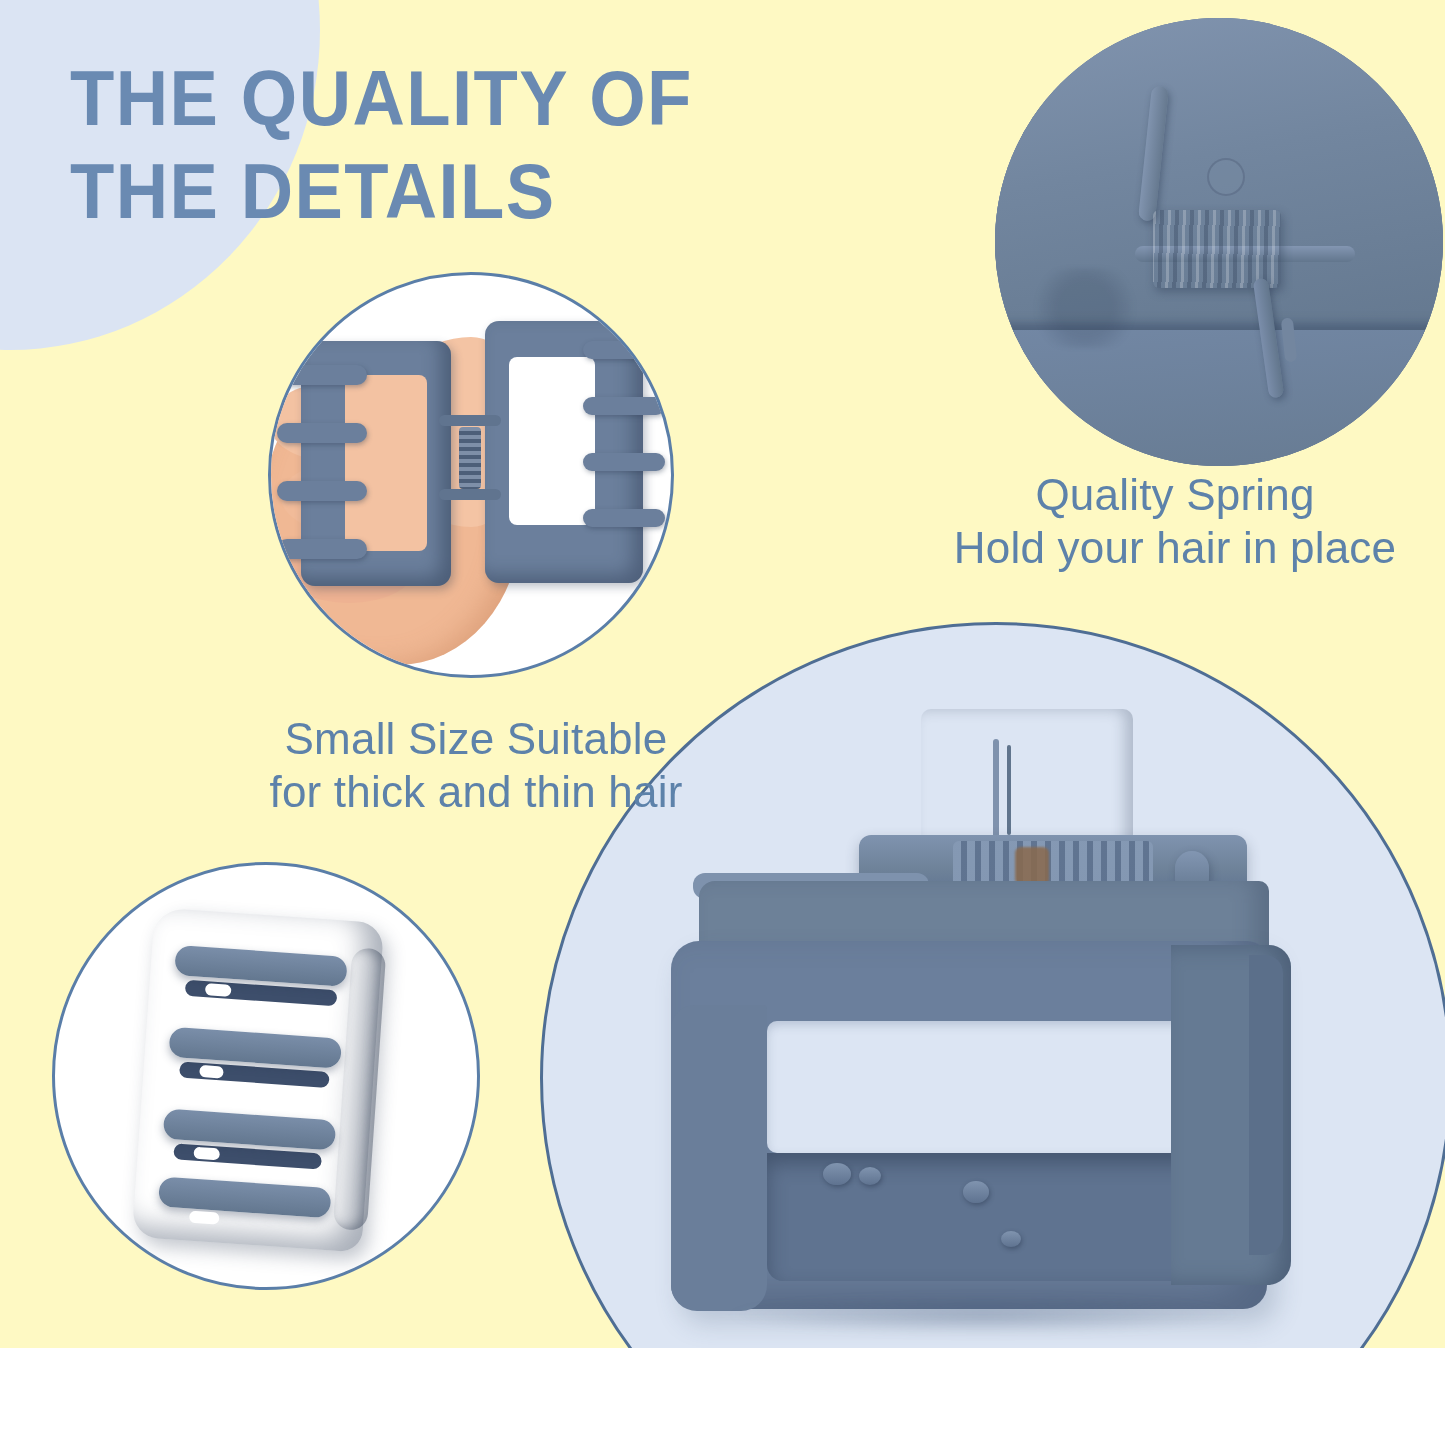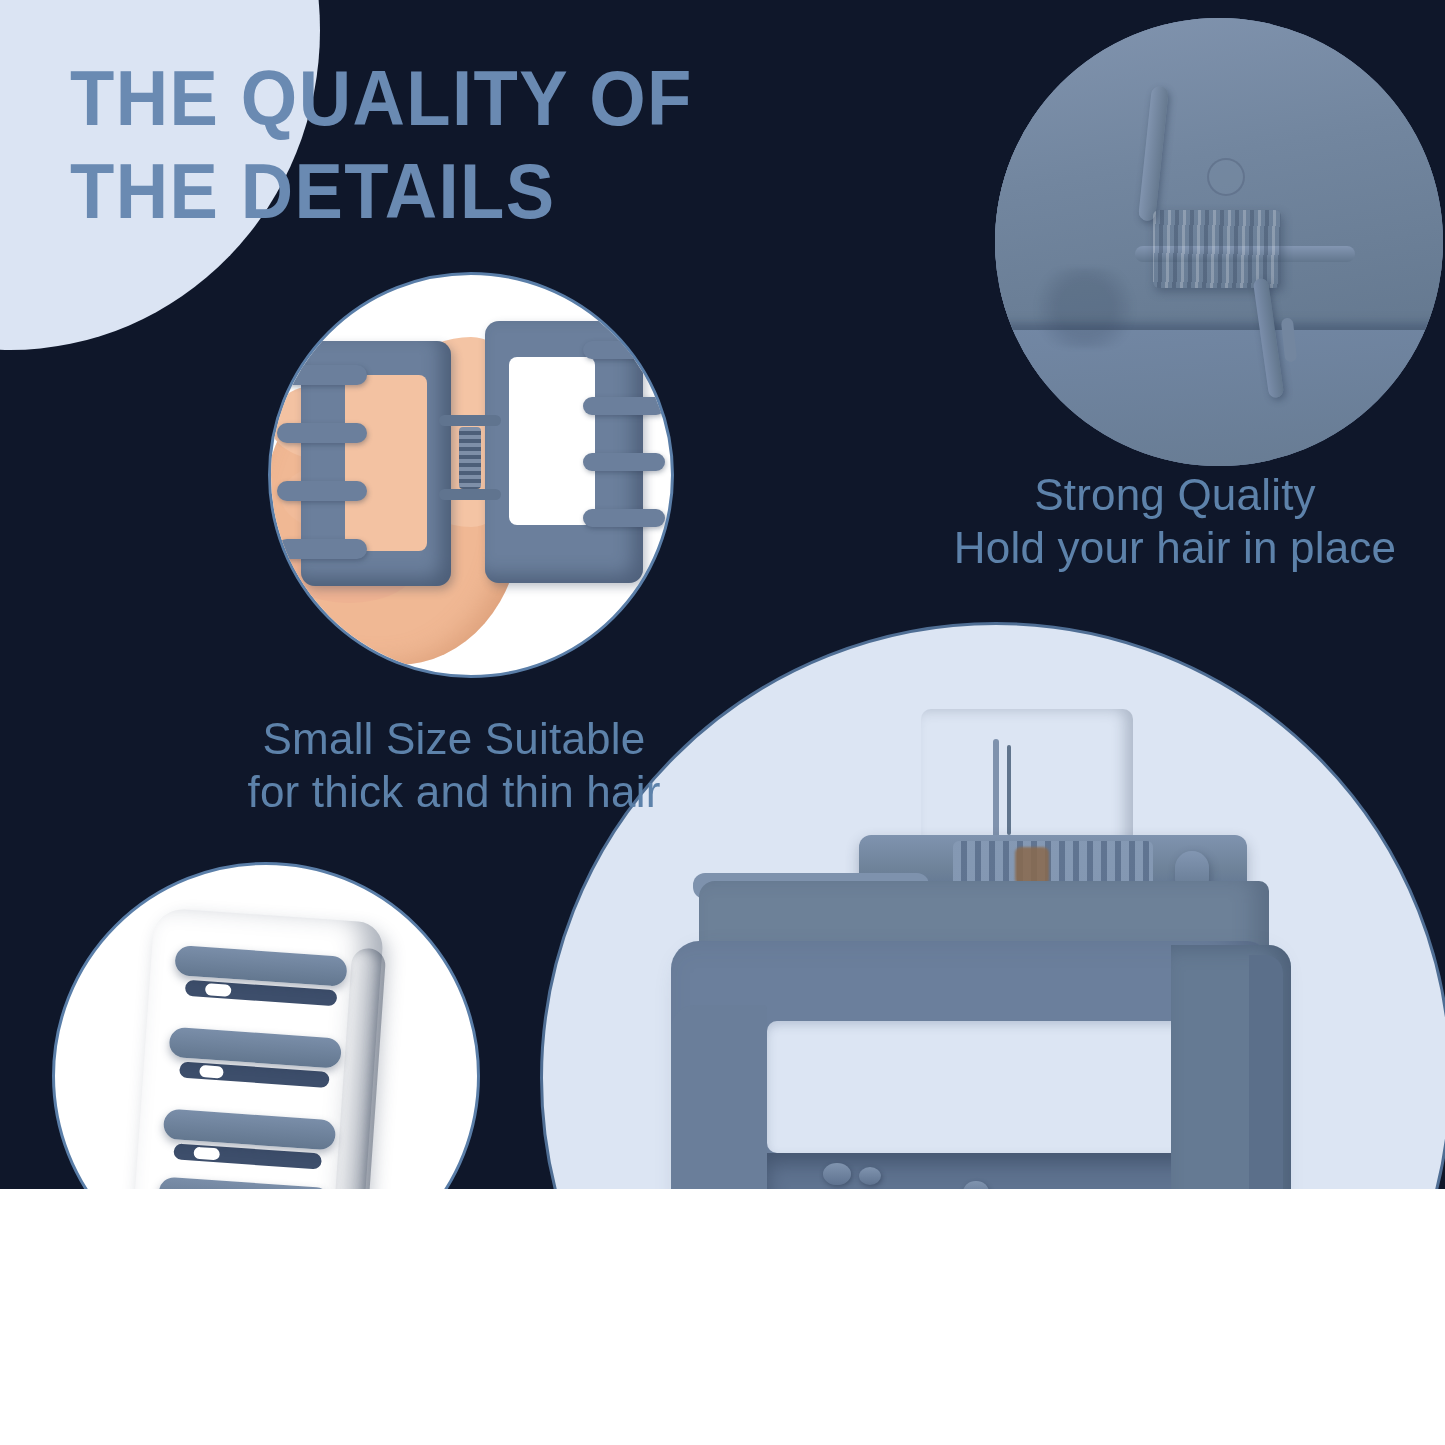--- a/index.html
+++ b/index.html
@@ -1,35 +1,35 @@
 <!DOCTYPE html>
 <html><head>
 <meta charset="utf-8">
 <style>
   html,body{margin:0;padding:0;background:#ffffff;}
   body{width:1445px;height:1445px;overflow:hidden;position:relative;
        font-family:"Liberation Sans","DejaVu Sans",sans-serif;}
 
-  .stage{position:absolute;inset:0;width:1445px;height:1189px;background:#0f172a;overflow:hidden;}
+  .stage{position:absolute;inset:0;width:1445px;height:1348px;background:#fef9c3;overflow:hidden;}
 
   
   .blob-tl{position:absolute;left:-300px;top:-290px;width:620px;height:640px;
            border-radius:50%;background:#dbe4f3;}
 
   
   .title{position:absolute;left:70px;top:52px;width:760px;
          color:#6a8ab2;font-weight:bold;font-size:78px;line-height:93px;
          letter-spacing:1.5px;font-stretch:condensed;
          transform:scaleX(.93);transform-origin:left top;white-space:pre-line;}
 
   
   .cap{position:absolute;color:#5d82aa;font-size:44px;line-height:53px;
        text-align:center;white-space:pre-line;letter-spacing:.2px;}
   .cap-spring{left:905px;top:468px;width:540px;}
-  .cap-small{left:194px;top:712px;width:520px;}
+  .cap-small{left:216px;top:712px;width:520px;}
   .cap-quality{left:0px;top:1330px;width:512px;}
 
   
   .circ-hand{position:absolute;left:268px;top:272px;width:400px;height:400px;
              border-radius:50%;border:3px solid #5a7ea8;background:#fff;overflow:hidden;}
   .hand{position:absolute;left:-10px;top:90px;width:260px;height:300px;
         background:#f0b894;border-radius:46% 54% 50% 50%/55% 45% 50% 50%;
         box-shadow:inset -14px 0 26px rgba(190,120,80,.35);}
   .hand .knuck{position:absolute;background:#eeb292;border-radius:50%;}
   .hand .k1{left:8px;top:18px;width:120px;height:78px;background:#f3c2a2;}
@@ -306,18 +306,18 @@
         <div class="nub n3"></div>
         <div class="nub n4"></div>
       </div>
       <div class="rear"></div>
       <div class="rear-edge"></div>
       <div class="post"></div>
       <div class="shadow"></div>
     </div>
   </div>
 
-  <div class="cap cap-spring">Strong Quality
+  <div class="cap cap-spring">Quality Spring
 Hold your hair in place</div>
   <div class="cap cap-small">Small Size Suitable
 for thick and thin hair</div>
 
 </div>
 
 </body></html>

